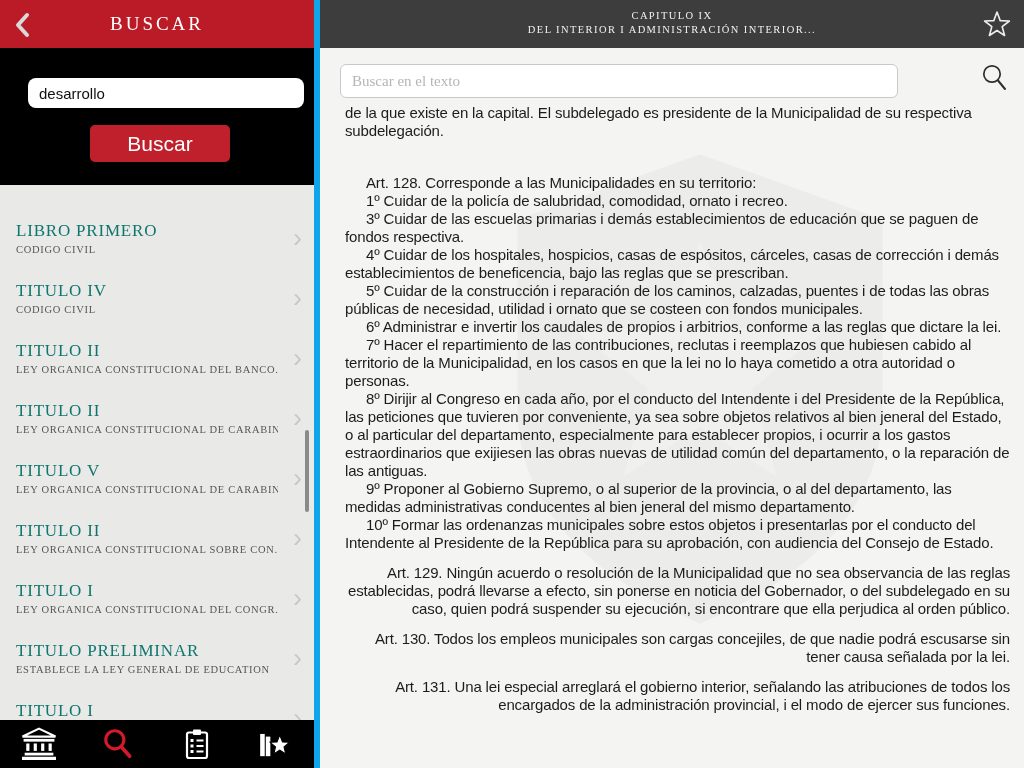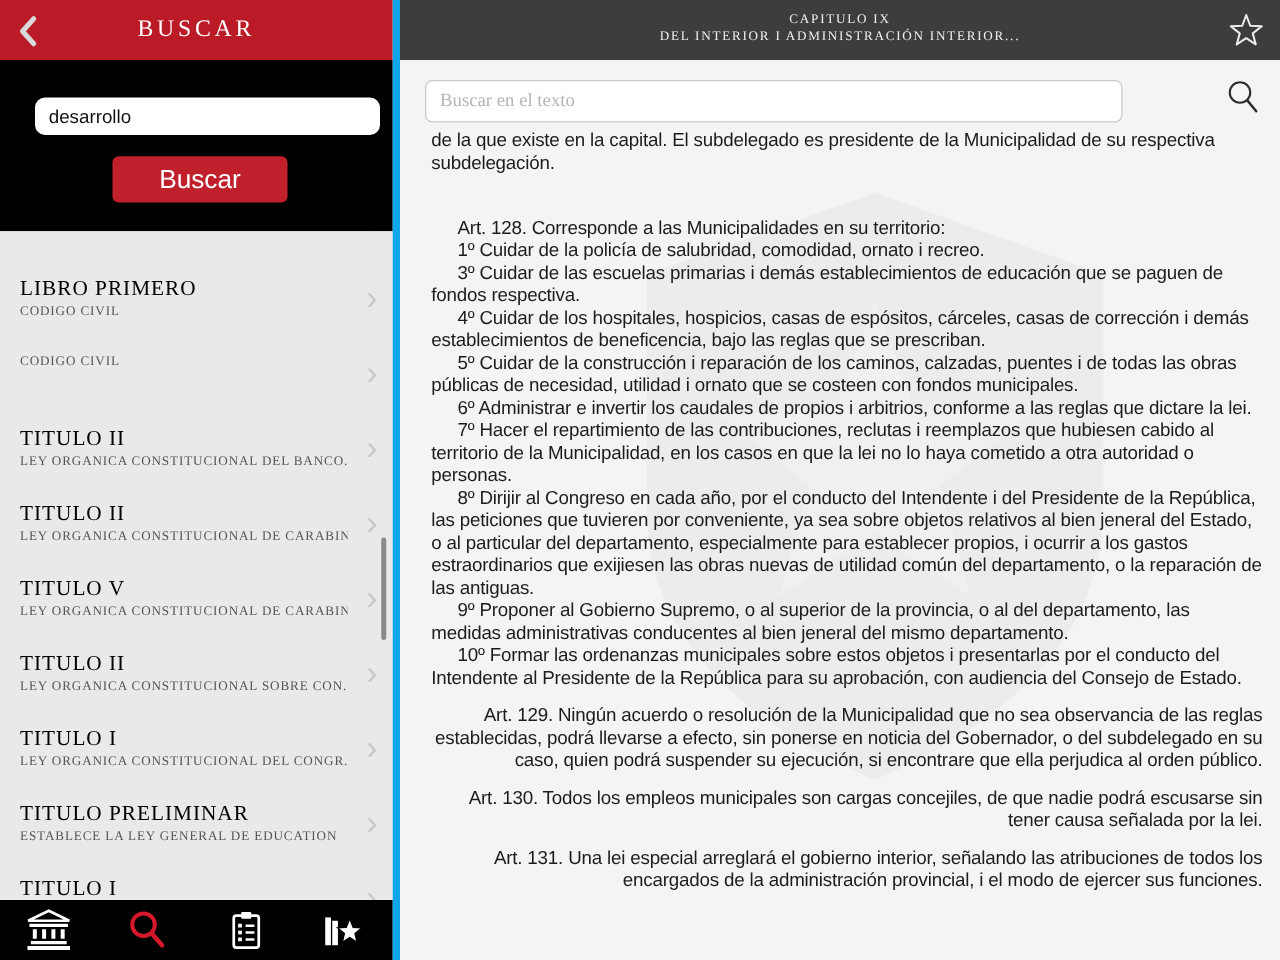--- a/index.html
+++ b/index.html
@@ -11,21 +11,21 @@
   .sidebar-header { height: 48px; background: #bb1b26; position: relative; display: flex; align-items: center; justify-content: center; flex: 0 0 48px; }
   .back-btn { position: absolute; left: 8px; top: 10px; width: 30px; height: 30px; display: flex; align-items: center; justify-content: center; cursor: pointer; }
   .sidebar-title { font-family: "Liberation Serif", serif; font-size: 19px; letter-spacing: 3px; color: #fff; font-weight: normal; }
   .search-panel { background: #000; height: 137px; flex: 0 0 137px; position: relative; }
   .query-input { position: absolute; left: 28px; top: 30px; width: 276px; height: 30px; border: none; border-radius: 8px; background: #fff; font-family: "Liberation Sans", sans-serif; font-size: 15px; color: #111; padding: 0 11px; outline: none; }
   .buscar-btn { position: absolute; left: 90px; top: 77px; width: 140px; height: 37px; background: #c0202b; border: none; border-radius: 5px; color: #fff; font-family: "Liberation Sans", sans-serif; font-size: 21px; display: flex; align-items: center; justify-content: center; cursor: pointer; }
 
   .list { flex: 1 1 auto; overflow: hidden; position: relative; background: #e9e9e8; }
   .list-item { height: 60px; padding: 10px 36px 0 16px; position: relative; cursor: pointer; }
   .list-item.clipped { margin-top: -34px; }
-  .li-title { font-family: "Liberation Serif", serif; font-size: 17px; line-height: 20px; letter-spacing: 0.8px; color: #000000; white-space: nowrap; overflow: hidden; }
+  .li-title { font-family: "Liberation Serif", serif; font-size: 17px; line-height: 20px; letter-spacing: 0.8px; color: #0f766e; white-space: nowrap; overflow: hidden; }
   .li-sub { font-family: "Liberation Serif", serif; font-size: 10.5px; line-height: 13px; letter-spacing: 0.7px; color: #565656; margin-top: 2px; white-space: nowrap; overflow: hidden; }
   .chevron { position: absolute; right: 12px; top: 14px; font-size: 27px; line-height: 27px; color: #c8c8c8; font-family: "Liberation Sans", sans-serif; }
   .scroll-thumb { position: absolute; right: 5px; top: 245px; width: 4px; height: 82px; background: #8a8a8a; border-radius: 2px; }
 
   .tabbar { height: 48px; flex: 0 0 48px; background: #000; display: flex; align-items: center; justify-content: space-around; }
   .tab-btn { width: 64px; height: 46px; display: flex; align-items: center; justify-content: center; cursor: pointer; }
 
   
   .main { flex: 1 1 auto; display: flex; flex-direction: column; background: #f4f4f3; position: relative; }
   .main-header { height: 48px; flex: 0 0 48px; background: #3d3d3d; position: relative; text-align: center; padding-top: 9px; }
@@ -74,20 +74,21 @@
           <span class="chevron">›</span>
         </div>
 
         <div class="list-item">
           <div class="li-title">LIBRO PRIMERO</div>
           <div class="li-sub">CODIGO CIVIL</div>
           <span class="chevron">›</span>
         </div>
 
         <div class="list-item">
+          <div class="li-title">TITULO IV</div>
           <div class="li-sub">CODIGO CIVIL</div>
           <span class="chevron">›</span>
         </div>
 
         <div class="list-item">
           <div class="li-title">TITULO II</div>
           <div class="li-sub">LEY ORGANICA CONSTITUCIONAL DEL BANCO...</div>
           <span class="chevron">›</span>
         </div>
 

